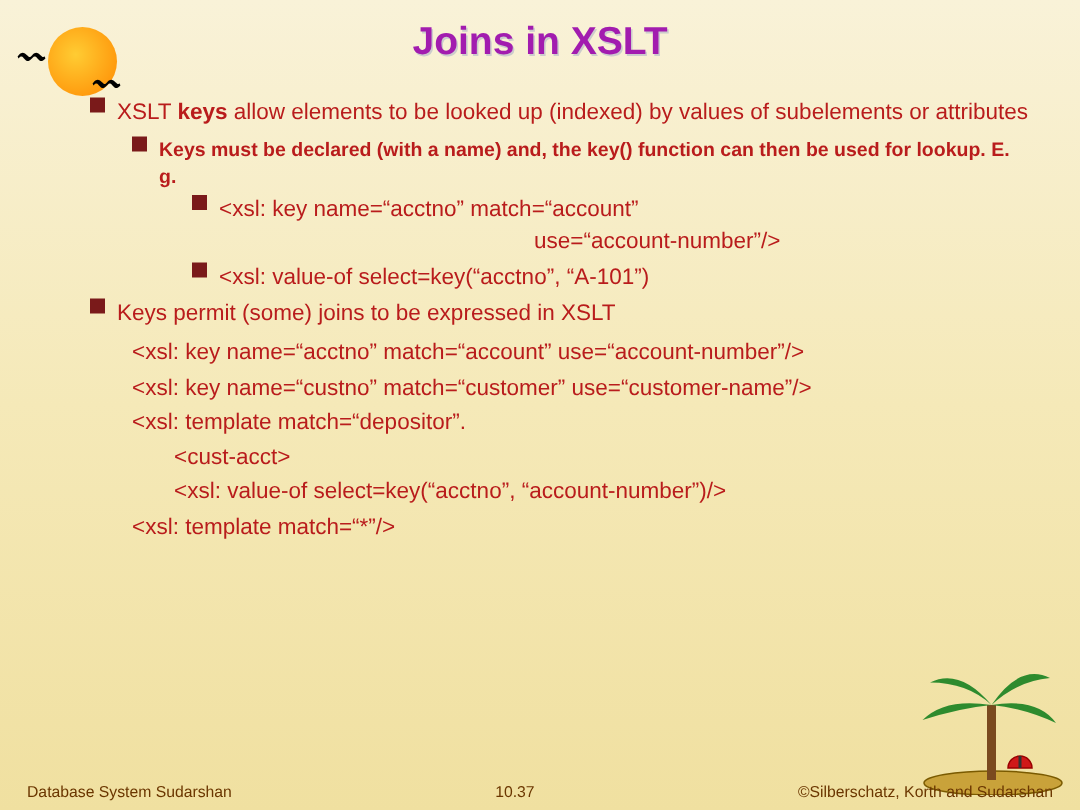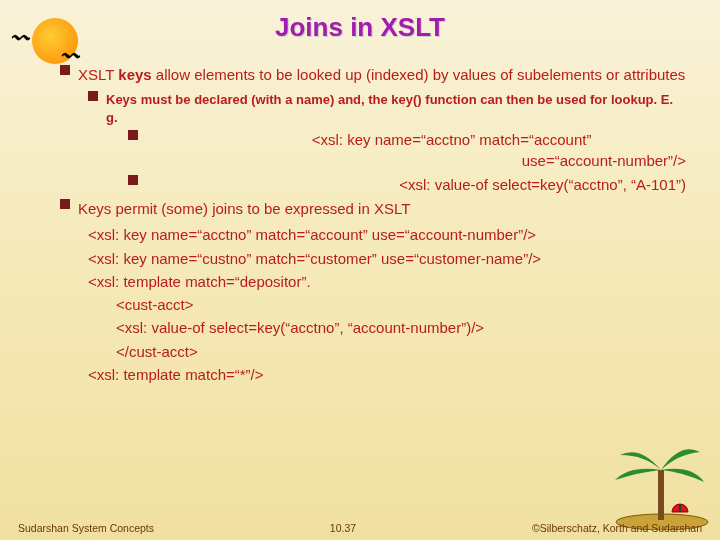--- a/index.html
+++ b/index.html
@@ -44,21 +44,21 @@
     padding: 22px 34px 0 60px;
     font-size: 15px;
     line-height: 1.35;
     color: #b91c1c;
     position: relative;
     z-index: 2;
   }
   .sq { display:inline-block; width:10px; height:10px; background:#7a1a1a; margin-right:8px; vertical-align: 2px; flex-shrink:0;}
   .l1 { display:flex; margin-bottom:6px;}
   .l2 { display:flex; margin-left:28px; font-size:13px; margin-bottom:4px; font-weight:bold;}
-  .l3 { display:flex; margin-left:68px; font-size:15px; margin-bottom:4px;justify-content:space-between;}
+  .l3 { display:flex; margin-left:68px; font-size:15px; margin-bottom:4px;}
   .code-line { margin-left: 28px; font-size:15px; margin-bottom:3px;}
   .code-line2 { margin-left: 56px; font-size:15px; margin-bottom:3px;}
   .footer {
     position: absolute;
     bottom: 6px;
     left: 0; right: 0;
     display: flex;
     justify-content: space-between;
     padding: 0 18px;
     font-size: 10.5px;
@@ -122,22 +122,21 @@
   <div class="l1">
     <span class="sq"></span>
     <span>Keys permit (some) joins to be expressed in XSLT</span>
   </div>
 
   <div class="code-line">&lt;xsl: key name=“acctno” match=“account” use=“account-number”/&gt;</div>
   <div class="code-line">&lt;xsl: key name=“custno” match=“customer” use=“customer-name”/&gt;</div>
   <div class="code-line">&lt;xsl: template match=“depositor”.</div>
   <div class="code-line2">&lt;cust-acct&gt;</div>
   <div class="code-line2">&lt;xsl: value-of select=key(“acctno”, “account-number”)/&gt;</div>
-  <div class="code-line2">&lt;/cust-acct&gt;</div>
   <div class="code-line">&lt;xsl: template match=“*”/&gt;</div>
 
 </div>
 
 <div class="footer">
-  <span>Sudarshan System Concepts</span>
+  <span>Database System Sudarshan</span>
   <span>10.37</span>
   <span>©Silberschatz, Korth and Sudarshan</span>
 </div>
 
 </body></html>

